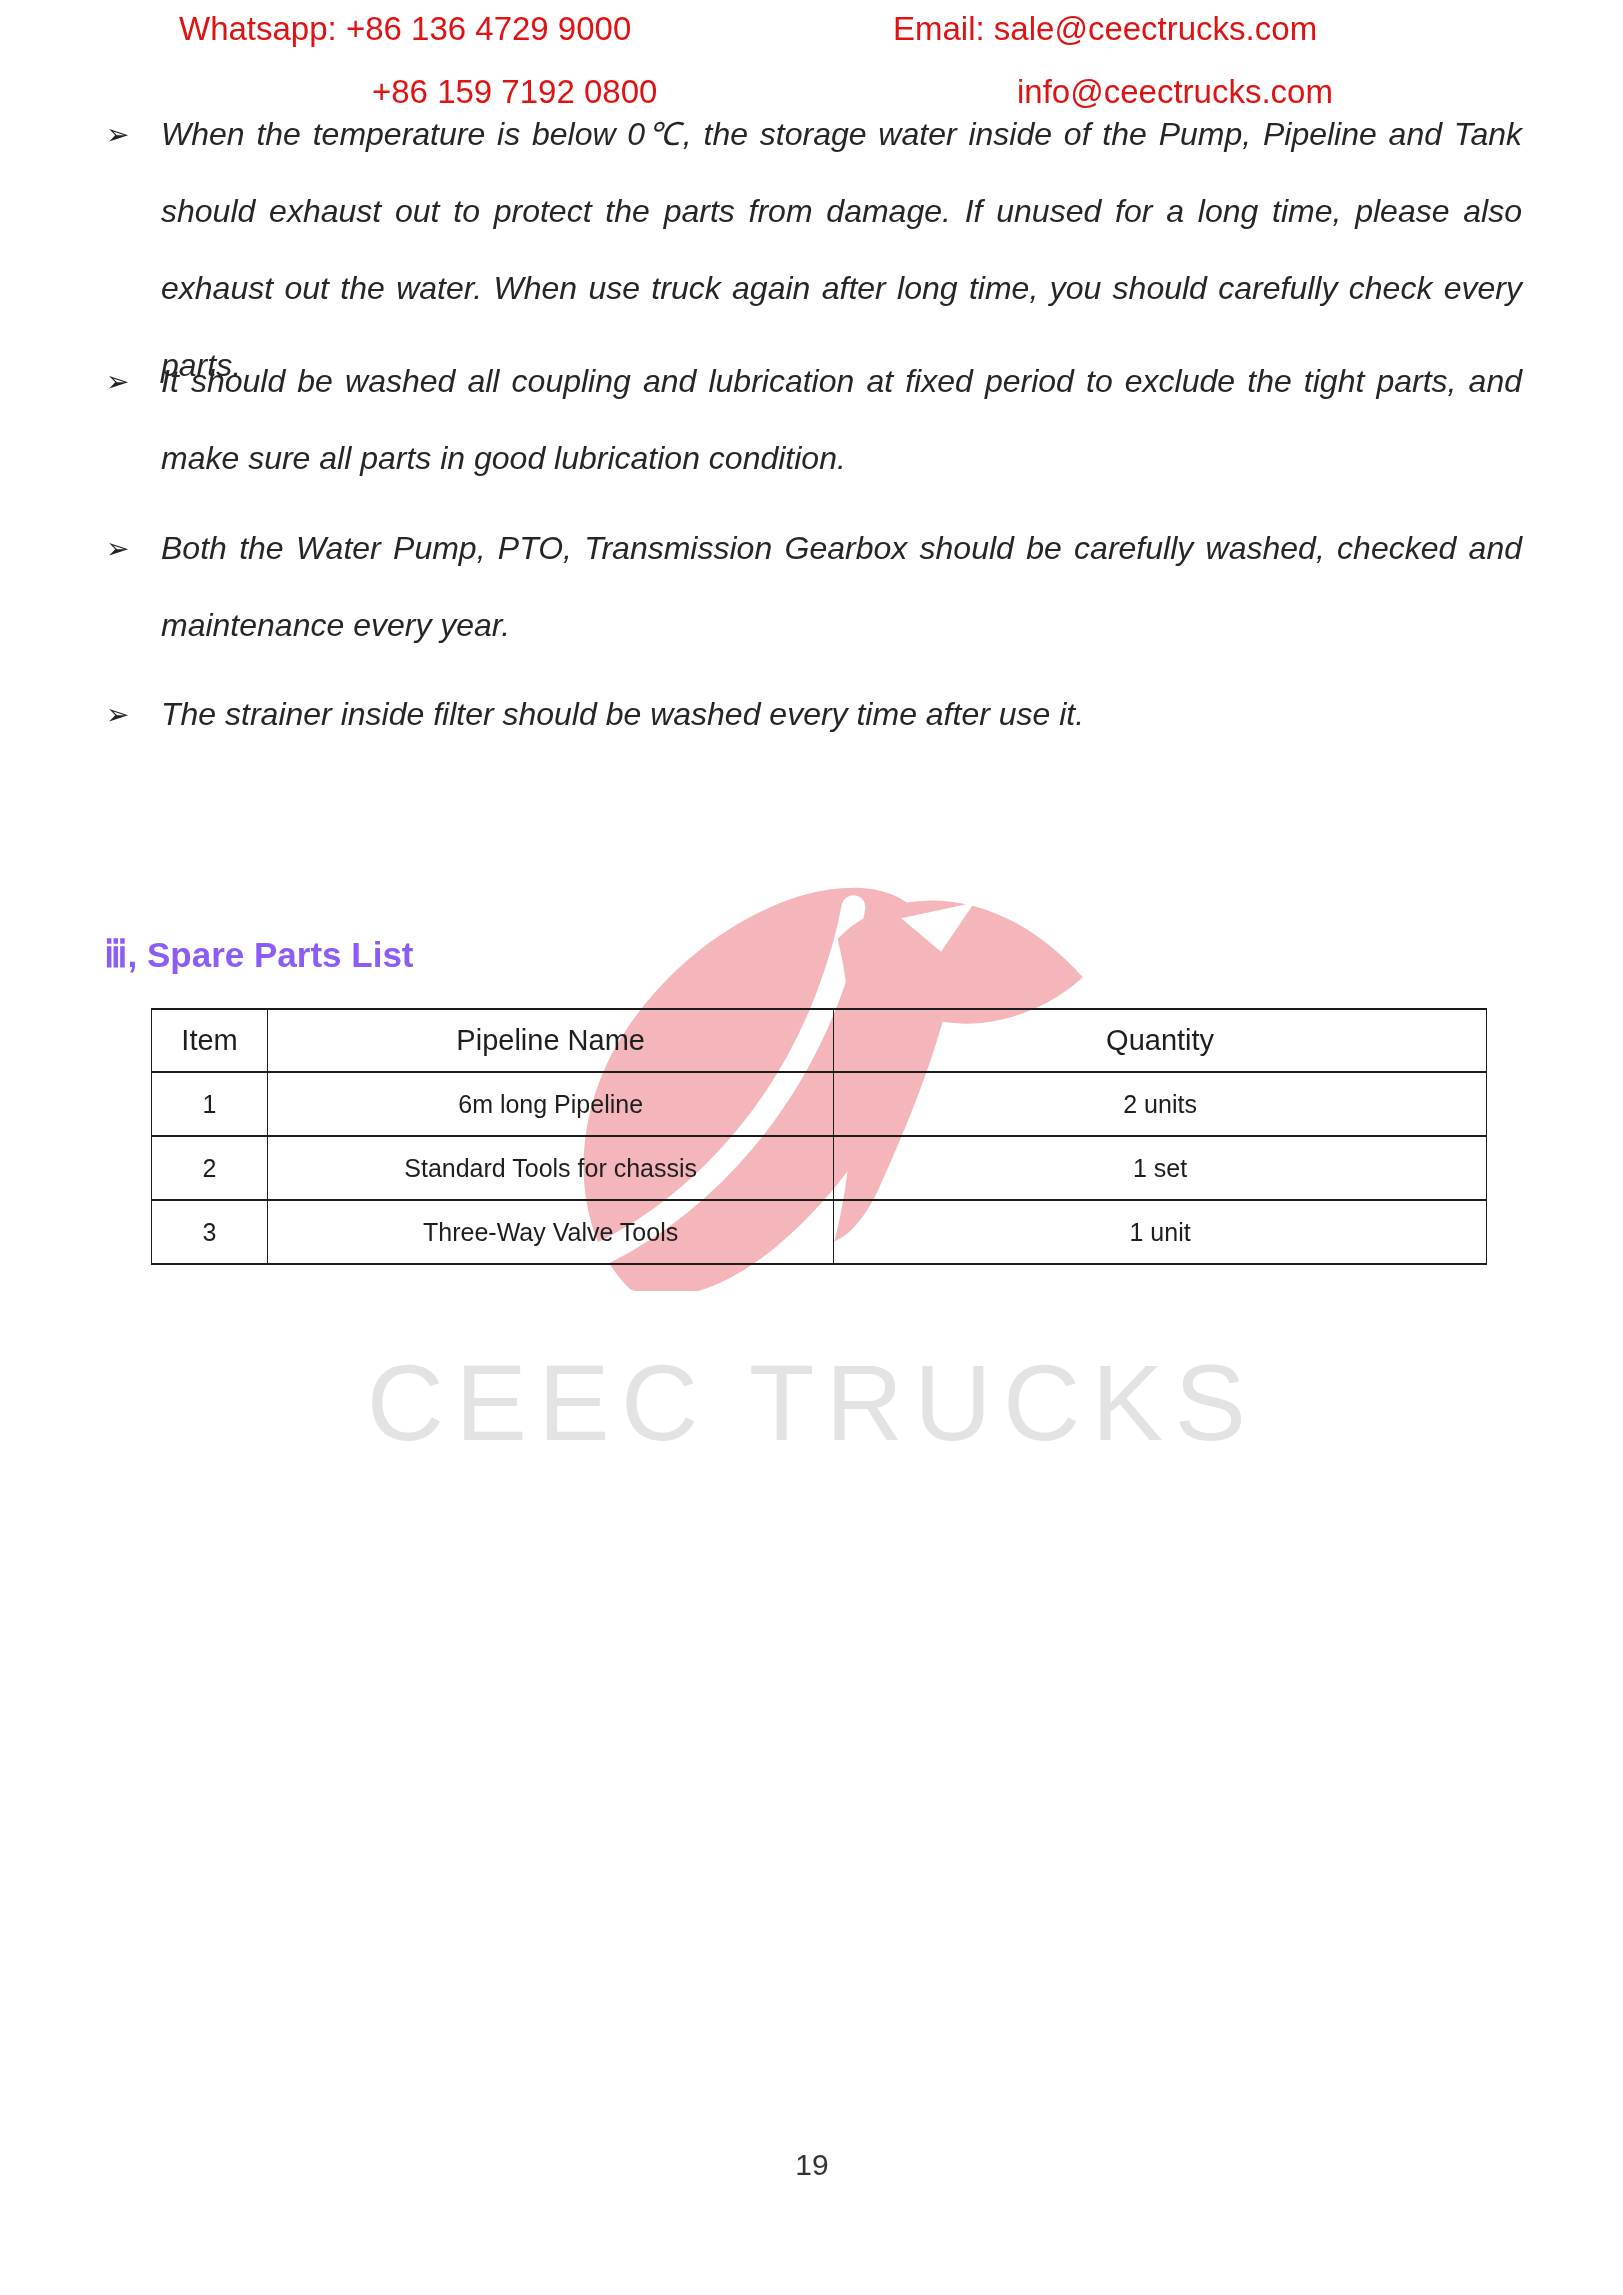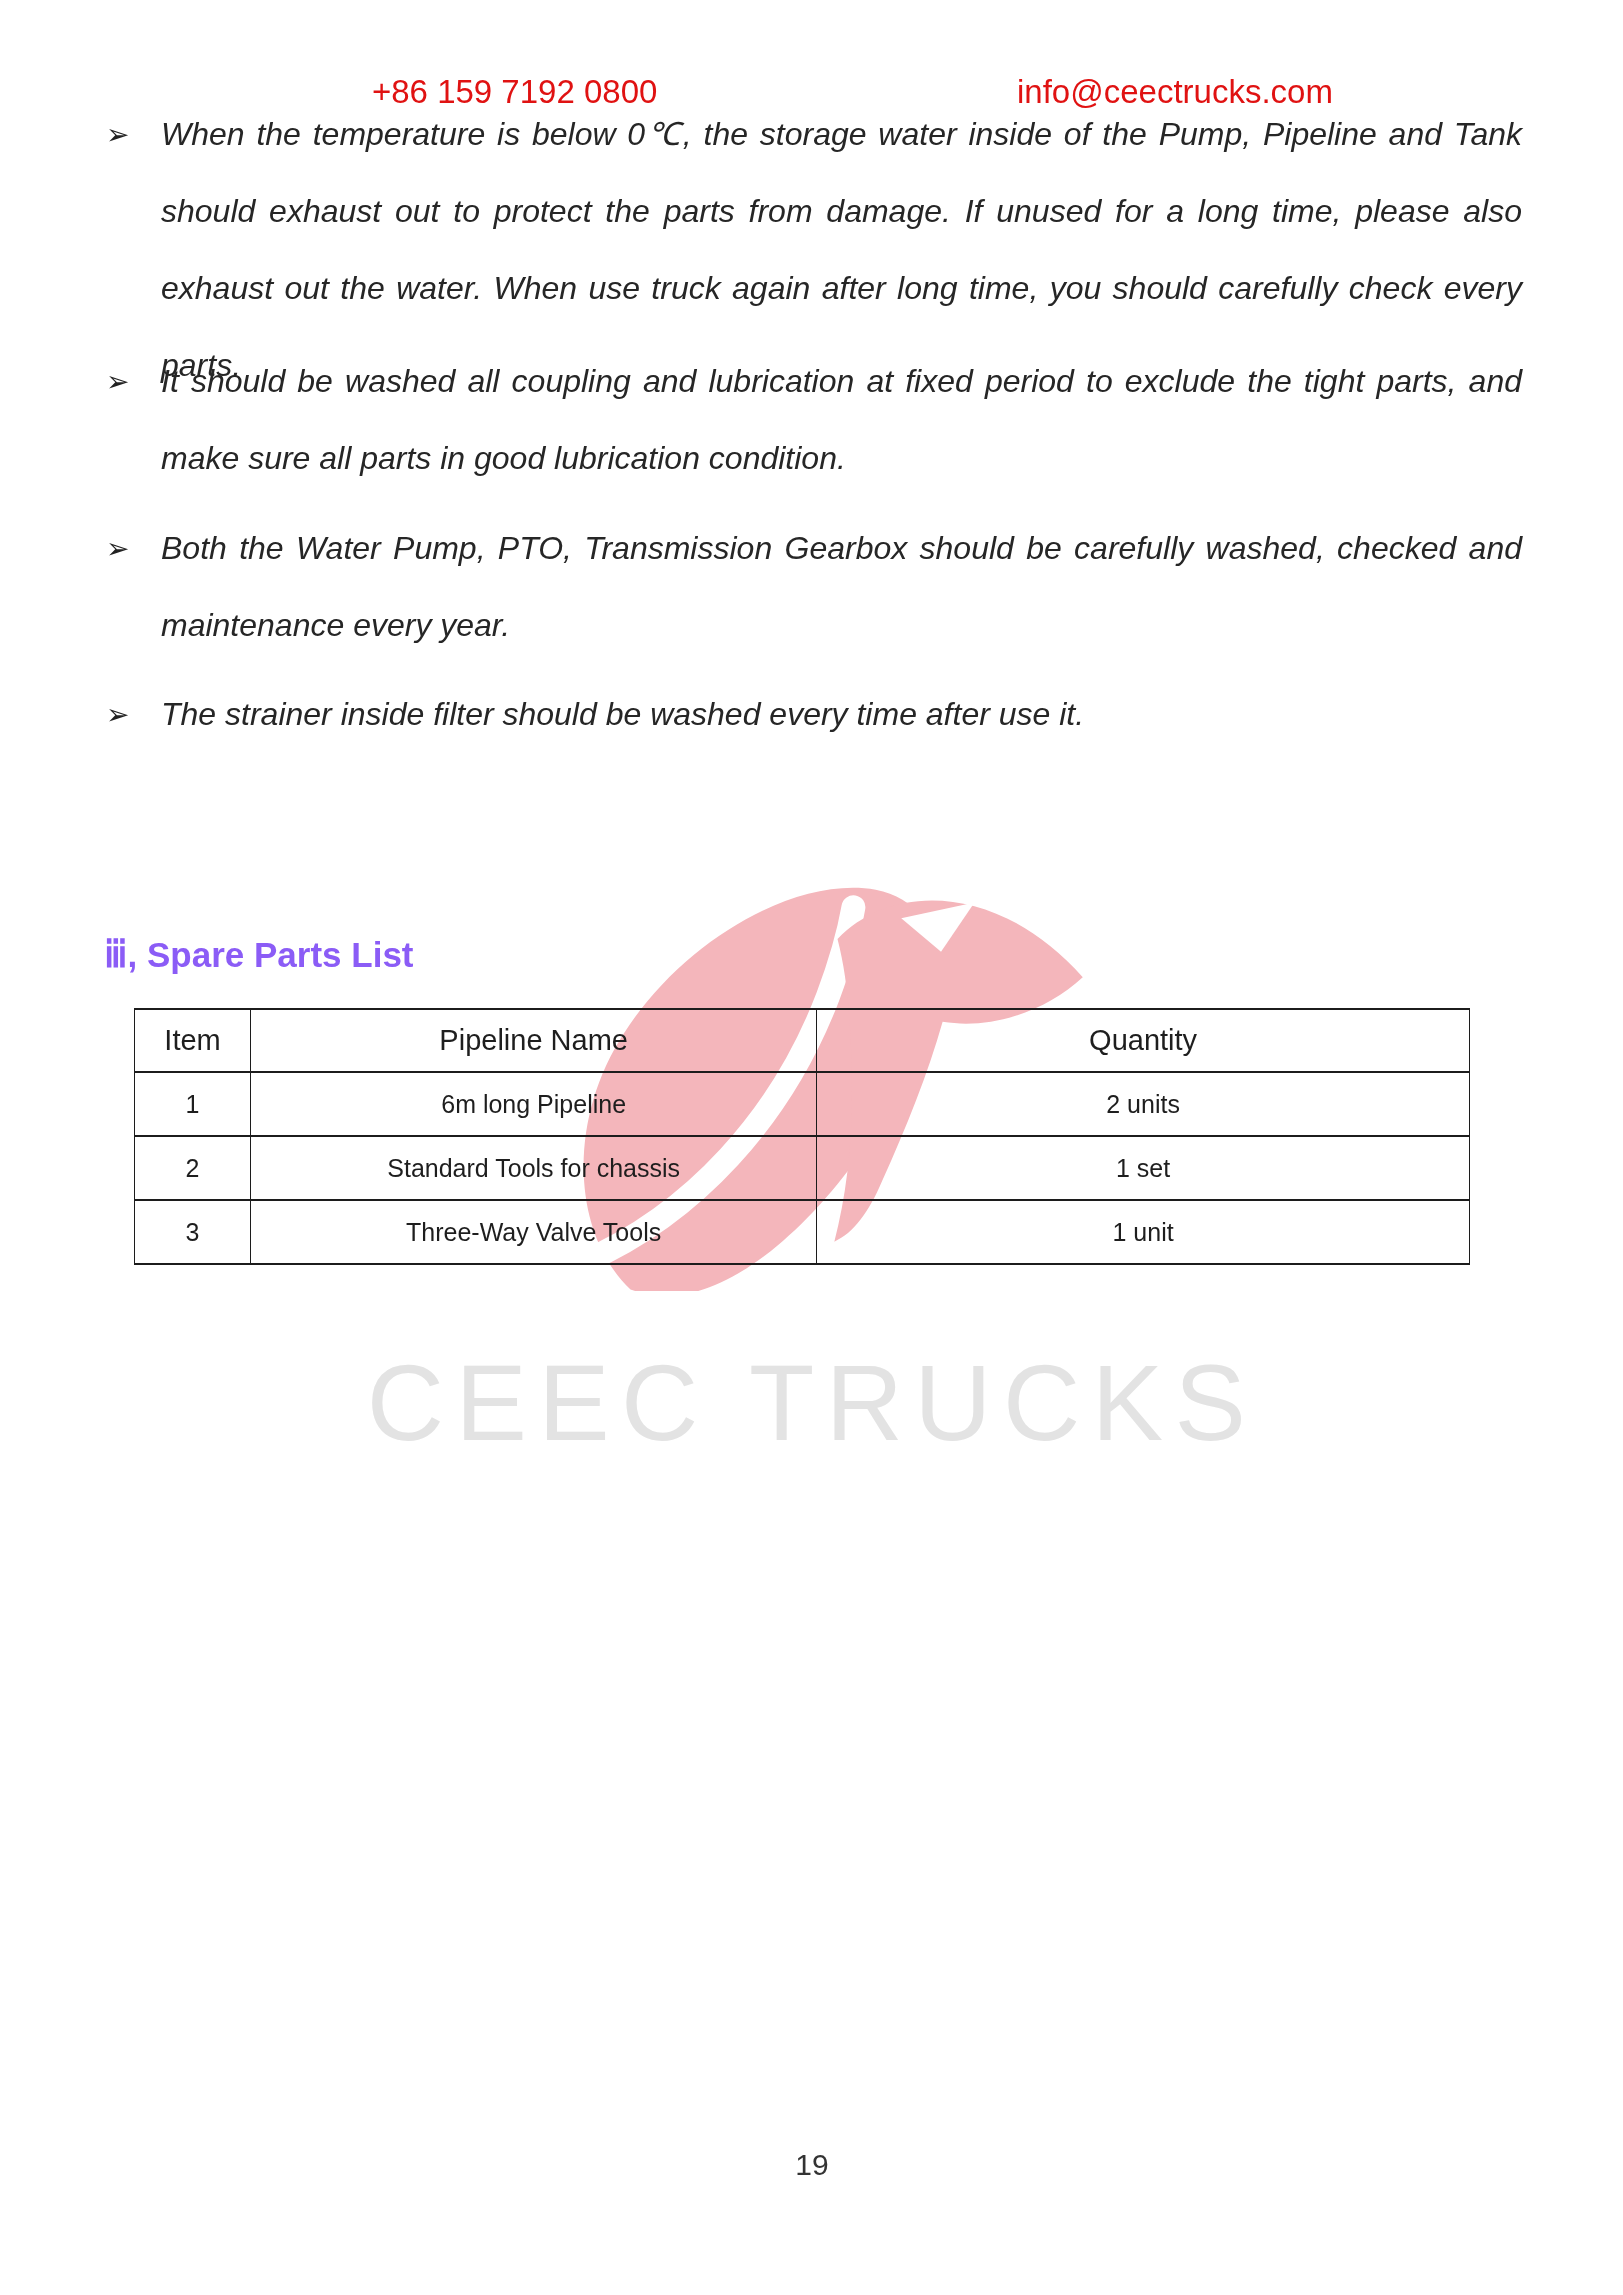--- a/index.html
+++ b/index.html
@@ -45,21 +45,21 @@
   
   .section-heading{
     position:absolute;left:104px;top:933px;
     font-size:35px;font-weight:bold;color:#8b5cf6;white-space:nowrap;
   }
   .section-heading .numeral{
     font-family:"Liberation Serif",serif;font-weight:600;font-size:37px;
   }
   
   .parts-table{
-    position:absolute;left:134px;top:1008px;width:1336px;
+    position:absolute;left:151px;top:1008px;width:1336px;
     border-collapse:collapse;table-layout:fixed;
     z-index:2;background:transparent;border-radius:23px;
   }
   .parts-table col.c-item{width:8.7%;}
   .parts-table col.c-name{width:42.4%;}
   .parts-table col.c-qty{width:48.9%;}
   .parts-table th,.parts-table td{
     border-left:1.6px solid var(--border-color);
     border-right:1.6px solid var(--border-color);
     border-top:2.4px solid var(--border-color);
@@ -83,20 +83,24 @@
   .page-number{
     position:absolute;left:0;top:2148px;width:100%;
     text-align:center;font-size:30px;color:#333;
   }
 </style>
 </head>
 <body>
 
 <div class="page">
 
+  <div class="hdr-line hdr1">
+    <span class="l left">Whatsapp: +86 136 4729 9000</span>
+    <span class="l right">Email: sale@ceectrucks.com</span>
+  </div>
   <div class="hdr-line hdr2">
     <span class="l left">+86 159 7192 0800</span>
     <span class="l right">info@ceectrucks.com</span>
   </div>
 
   <div class="bullet b1">
     <span class="marker">➢</span>
     <div class="btext">When the temperature is below 0℃, the storage water inside of the Pump, Pipeline and Tank should exhaust out to protect the parts from damage. If unused for a long time, please also exhaust out the water. When use truck again after long time, you should carefully check every parts.</div>
   </div>
   <div class="bullet b2">

